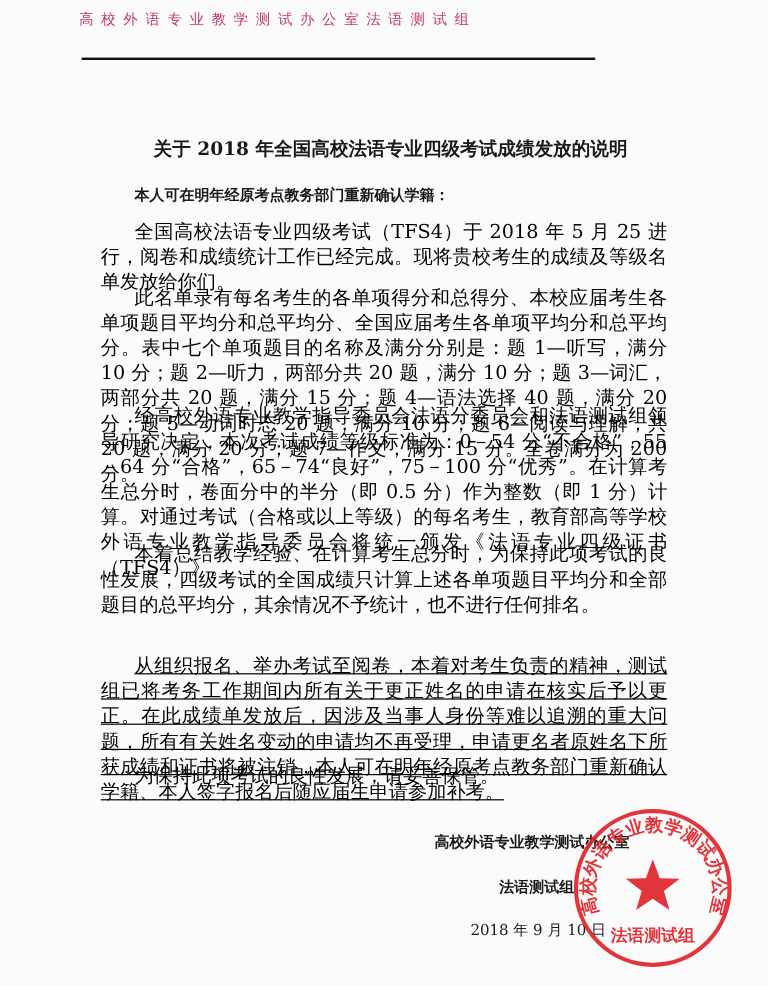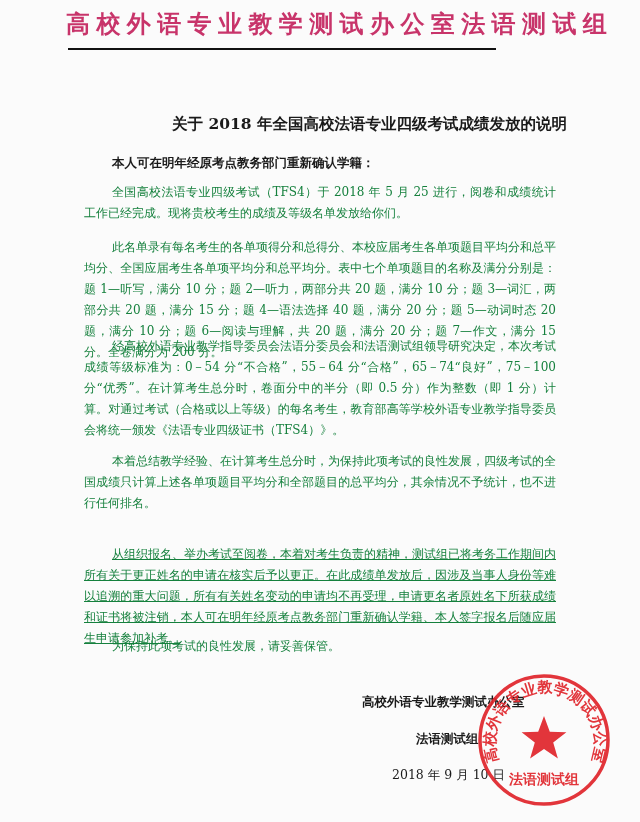--- a/index.html
+++ b/index.html
@@ -6,38 +6,38 @@
   body {
     width: 640px; height: 822px; overflow: hidden;
     background: #fbfbfb;
     font-family: "DejaVu Serif", "Liberation Serif", serif;
     color: #2a2a2a;
     position: relative;
   }
   .letterhead {
     position: absolute; left: 66px; top: 8px; width: 432px;
     font-family: "DejaVu Sans", "Liberation Sans", sans-serif;
-    color: #c8346a; font-size: 24px; font-weight: bold;
+    color: #c8346a; font-size: 12px; font-weight: normal;
     letter-spacing: 6.4px; white-space: nowrap;
   }
   .letterhead-rule {
     position: absolute; left: 68px; top: 48px; width: 428px; height: 2px; background: #111;
   }
   .doc-title {
     position: absolute; left: 128px; top: 114px;
-    font-size: 15.5px; font-weight: bold; color: #1a1a1a; white-space: nowrap; margin-left: 44px;
+    font-size: 15.5px; font-weight: bold; color: #1a1a1a; white-space: nowrap;
   }
   .salutation {
     position: absolute; left: 112px; top: 155px;
     font-size: 12.5px; font-weight: bold; color: #1a1a1a; white-space: nowrap;
   }
   .para {
     position: absolute; left: 84px; width: 472px;
-    font-size: 12px; line-height: 21px; text-align: justify;
-    text-indent: 28px; color: #15803d;
+    font-size: 16px; line-height: 21px; text-align: justify;
+    text-indent: 28px; color: #000000;
   }
   .p1 { top: 182px; }
   .p2 { top: 237px; }
   .p3 { top: 336px; }
   .p4 { top: 451px; }
   .p5 { top: 544px; text-decoration: underline; }
   .p6 { top: 636px; }
   .sign {
     position: absolute; font-size: 12.5px; font-weight: bold; color: #1a1a1a; white-space: nowrap;
   }

